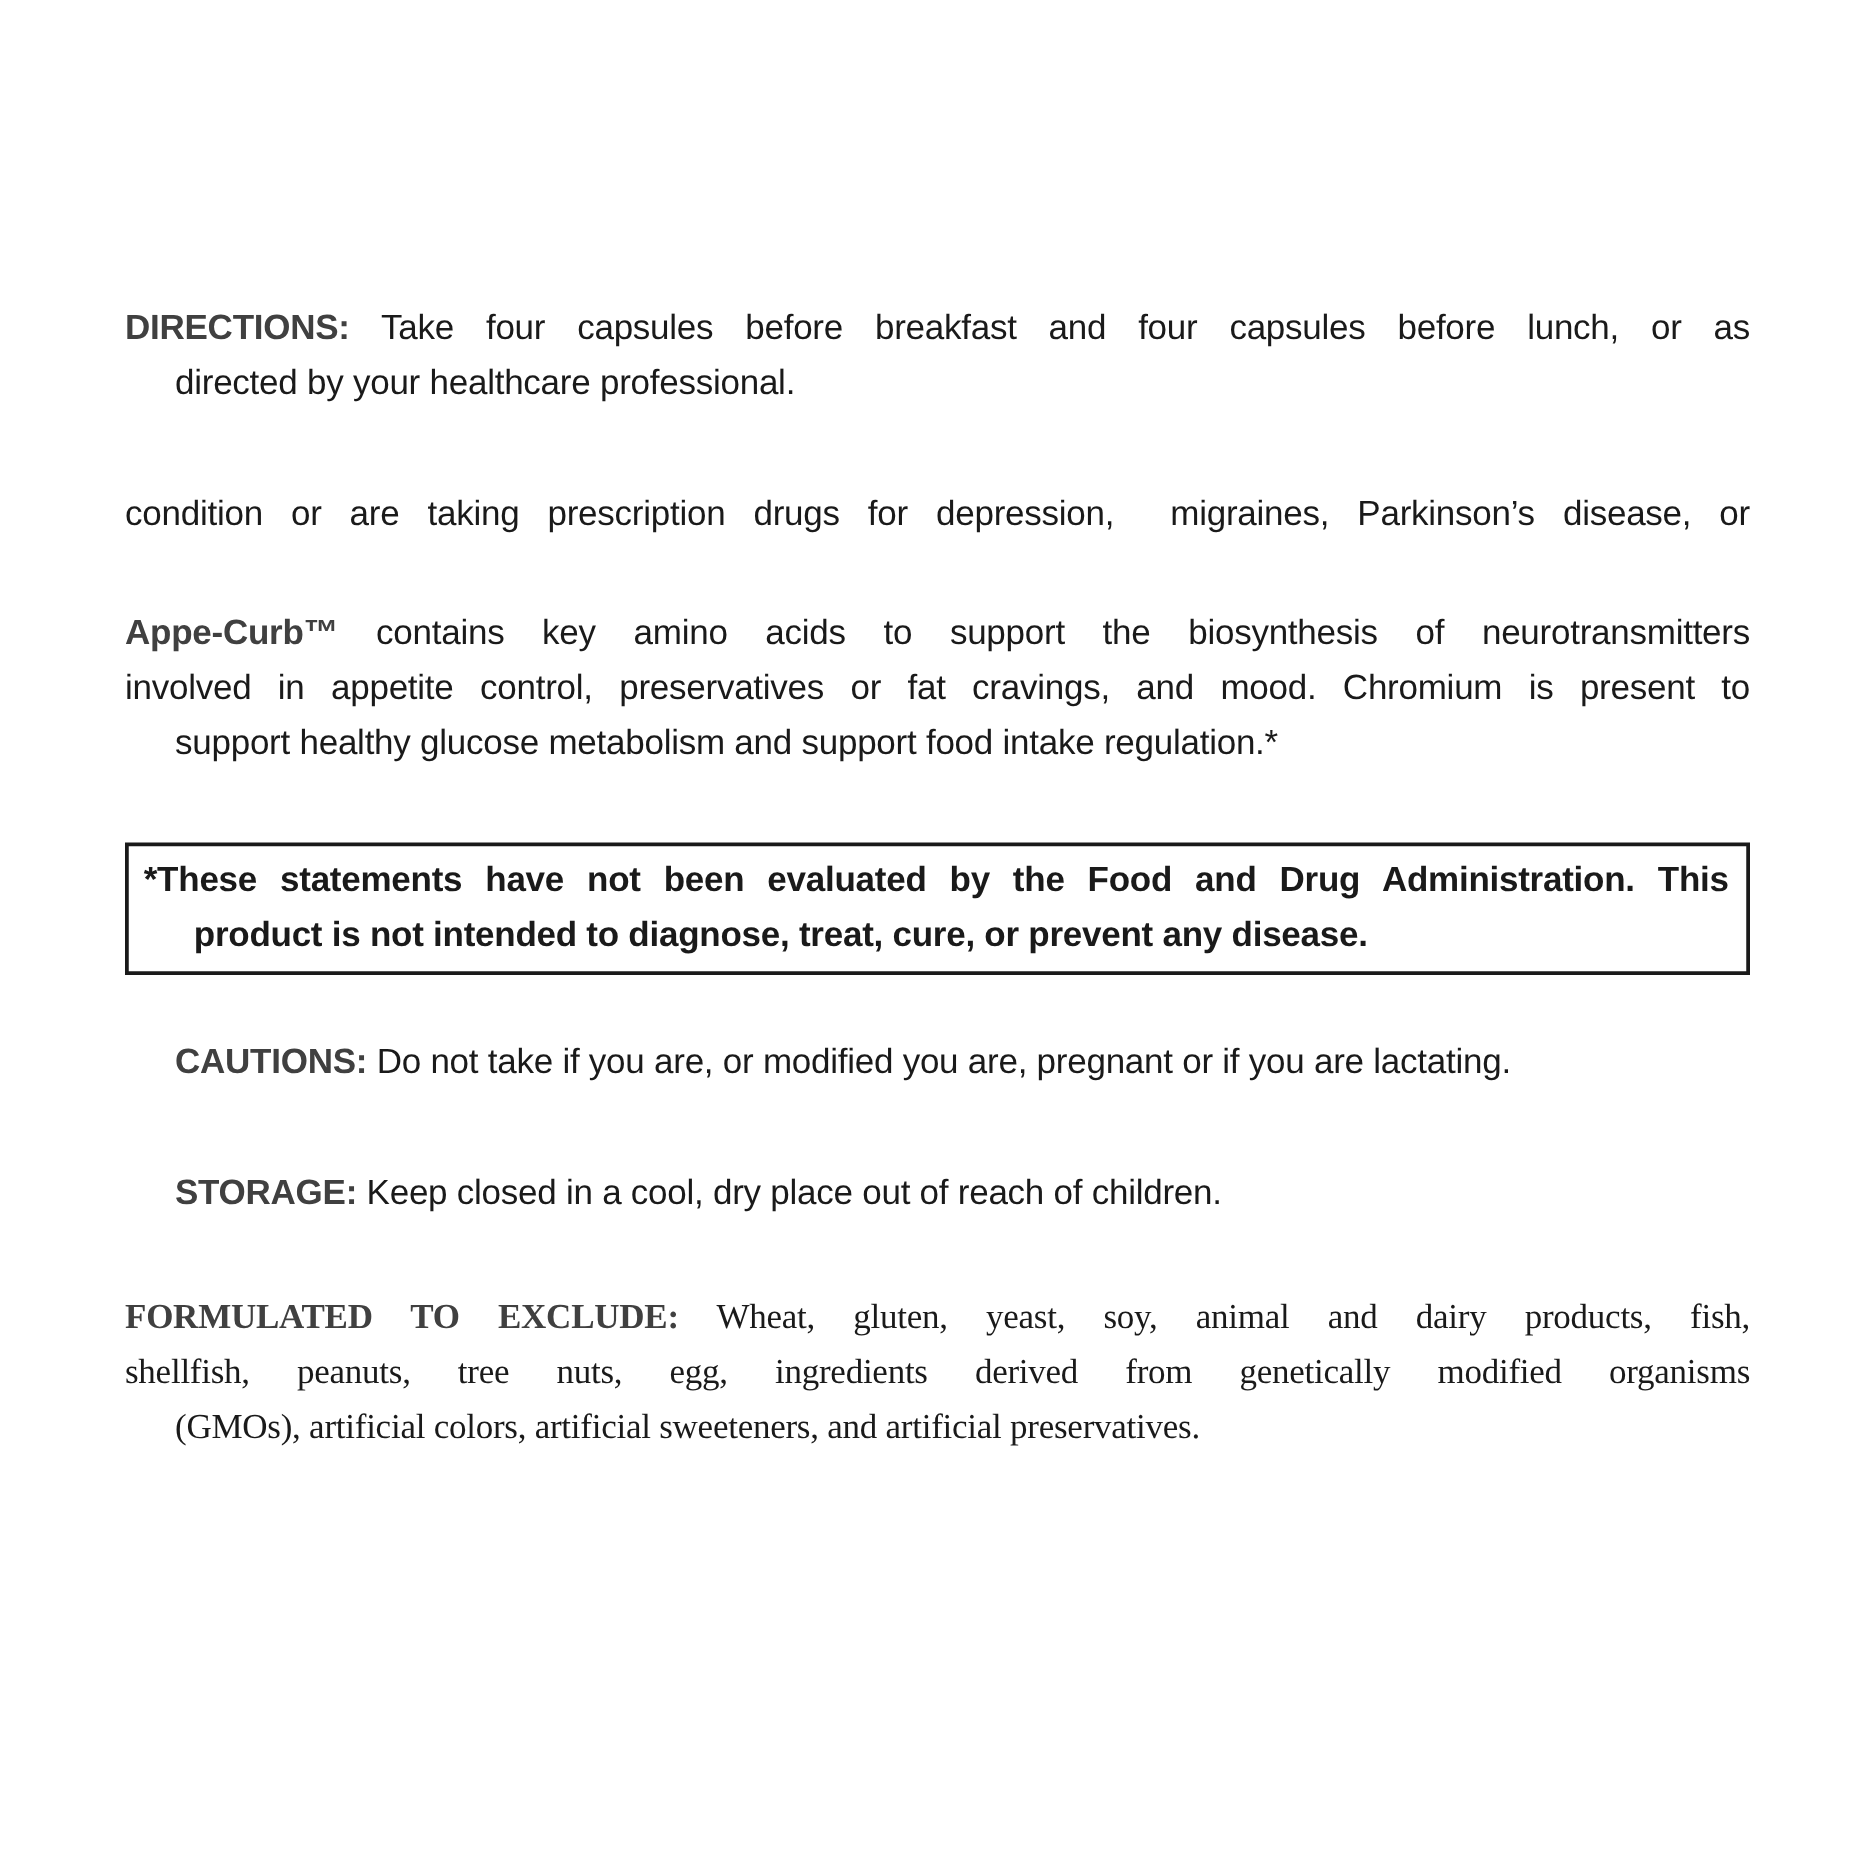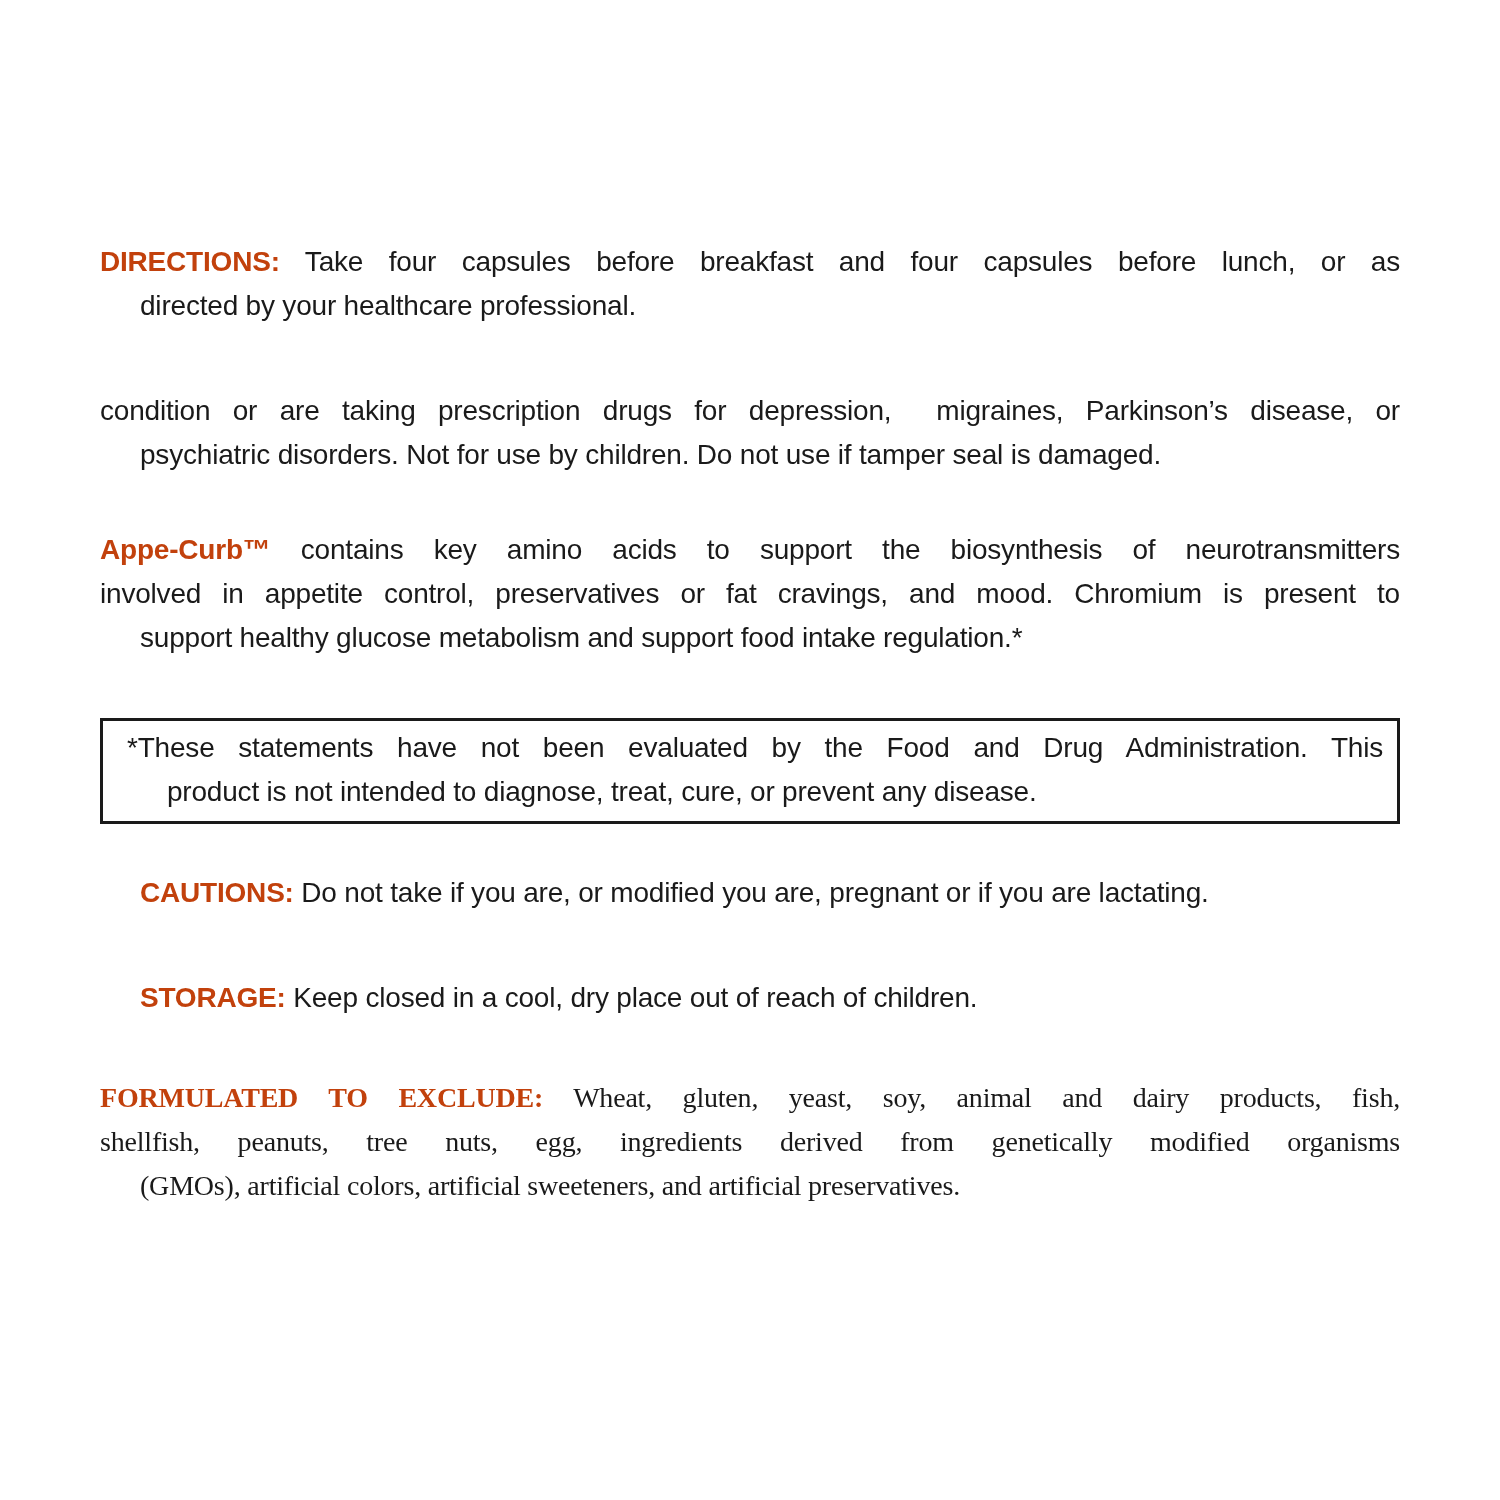--- a/index.html
+++ b/index.html
@@ -31,49 +31,48 @@
     text-align-last: justify;
     white-space: normal;
   }
   .ln.last {
     text-align: left;
     text-align-last: left;
     margin-left: 40px;
   }
   .lead {
     font-weight: bold;
-    color: #c2410c;
+    color: #404040;
   }
   .mt-consult   { margin-top: 61px; }
   .mt-appecurb  { margin-top: 51px; }
   .mt-box       { margin-top: 58px; }
   .mt-cautions  { margin-top: 47px; }
   .mt-storage   { margin-top: 61px; }
   .mt-formulated{ margin-top: 56px; font-family: Liberation Serif, serif; }
   .disclaimer-box {
     border: 3px solid #1a1a1a;
     box-sizing: border-box;
     width: 100%;
-    padding: 5px 14px 7px 24px;
-    font-weight: normal;
+    padding: 5px 14px 7px 12px;
+    font-weight: bold;
   }
 </style>
 </head>
 <body>
 
 <div class="label">
 
   <section class="para">
     <div class="ln"><span class="lead">DIRECTIONS:</span><span> Take four capsules before breakfast and four capsules before lunch, or as</span></div>
     <div class="ln last">directed by your healthcare professional.</div>
   </section>
 
   <section class="para mt-consult">
     <div class="ln">condition or are taking prescription drugs for depression,&nbsp; migraines, Parkinson’s disease, or</div>
-    <div class="ln last">psychiatric disorders. Not for use by children. Do not use if tamper seal is damaged.</div>
   </section>
 
   <section class="para mt-appecurb">
     <div class="ln"><span class="lead">Appe-Curb™</span><span> contains key amino acids to support the biosynthesis of neurotransmitters</span></div>
     <div class="ln">involved in appetite control, preservatives or fat cravings, and mood. Chromium is present to</div>
     <div class="ln last">support healthy glucose metabolism and support food intake regulation.*</div>
   </section>
 
   <section class="para disclaimer-box mt-box">
     <div class="ln">*These statements have not been evaluated by the Food and Drug Administration. This</div>

